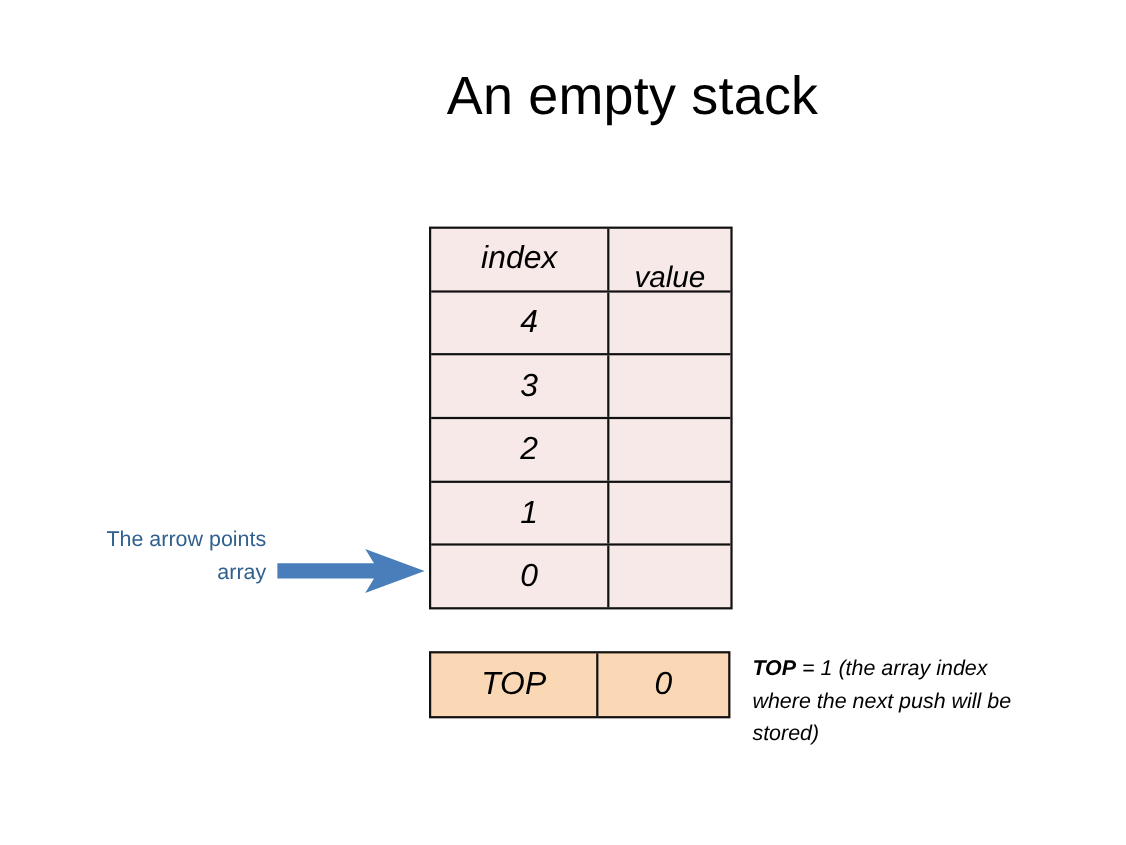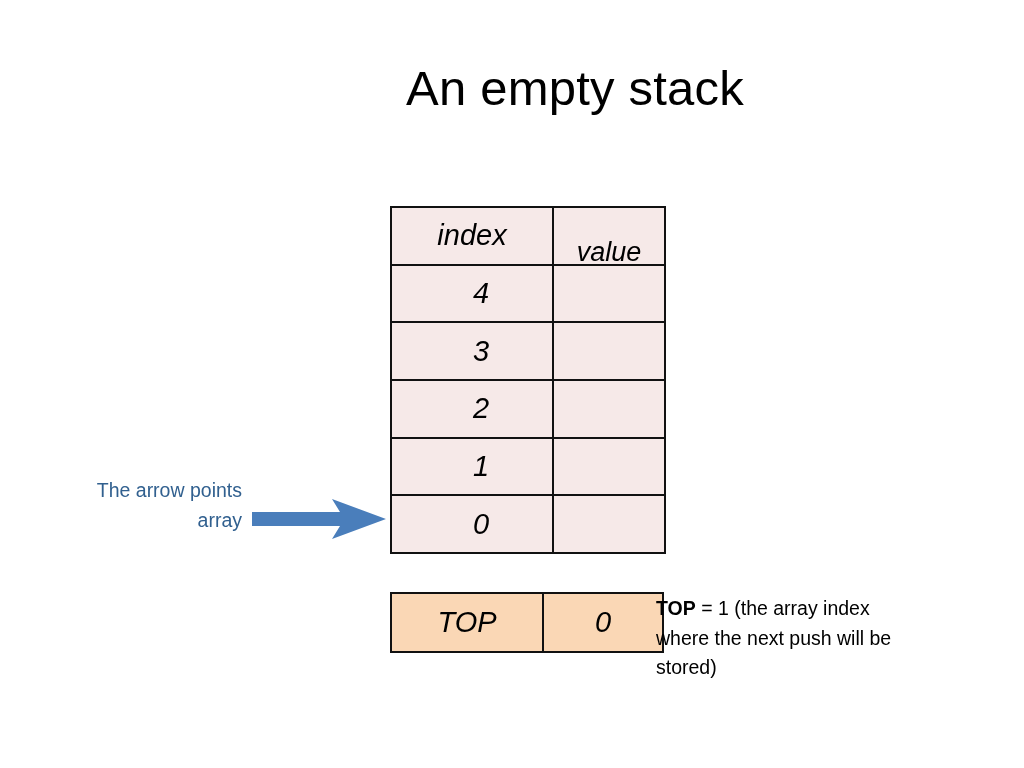--- a/index.html
+++ b/index.html
@@ -132,27 +132,28 @@
     position: absolute;
     left: 252px;
     top: 498px;
     width: 135px;
     height: 42px;
   }
 
   
   .top-note {
     position: absolute;
-    left: 656px;
+    left: 684px;
     top: 594px;
     width: 248px;
     color: #000000;
     font-size: 19.5px;
     line-height: 1.52;
     text-align: left;
+    font-style: italic;
   }
   .top-note b {
     font-weight: 700;
   }
 </style>
 </head>
 <body>
 
 <div class="slide-title">An empty stack</div>
 

